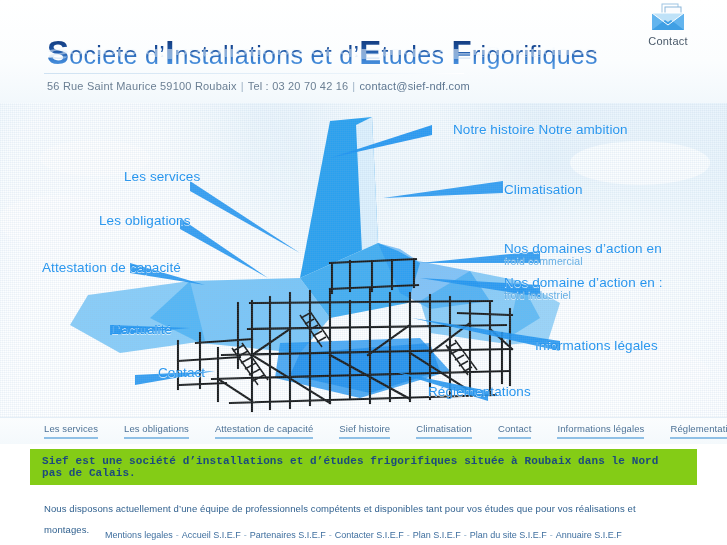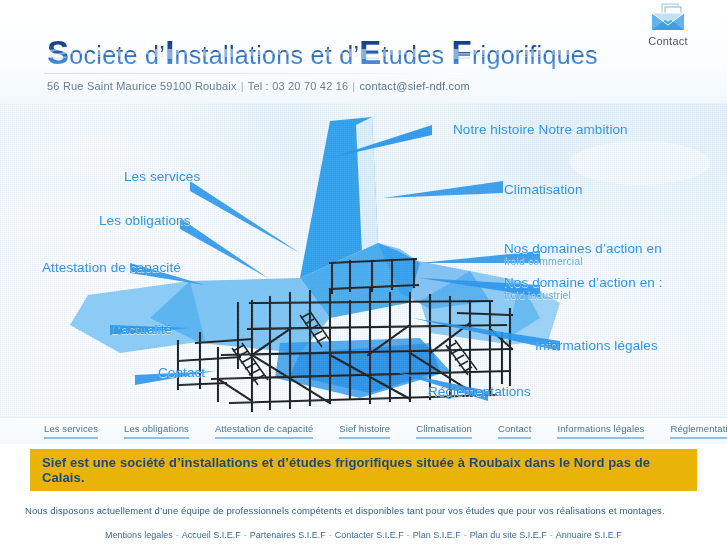--- a/index.html
+++ b/index.html
@@ -128,29 +128,30 @@
     white-space: nowrap;
     letter-spacing: .1px;
   }
   #navlist li:last-child { margin-right: 0; }
 
   
   #content { position: absolute; left: 0; top: 449px; width: 727px; }
   #lede {
     margin: 0 30px;
     padding: 6px 12px;
-    background: #eab308;
-    font-size: 13px; font-weight: bold; color: #1c4a7e;
+    background: #84cc16;
+    font-size: 11px; font-weight: bold; color: #1c4a7e;
     letter-spacing: .1px;
+    font-family: Liberation Mono, monospace;
   }
   .para {
-    margin: 13px 44px 0 25px;
+    margin: 13px 44px 0 44px;
     font-size: 9.5px; color: #31618f;
     letter-spacing: .1px;
-    line-height: 14px;
+    line-height: 21px;
   }
 
   
   #footer {
     position: absolute; left: 0; bottom: 5px; width: 727px;
     text-align: center;
     font-size: 9px; color: #3f6f9f;
   }
   #footer a {
     color: #3f6f9f; text-decoration: none; cursor: pointer;

